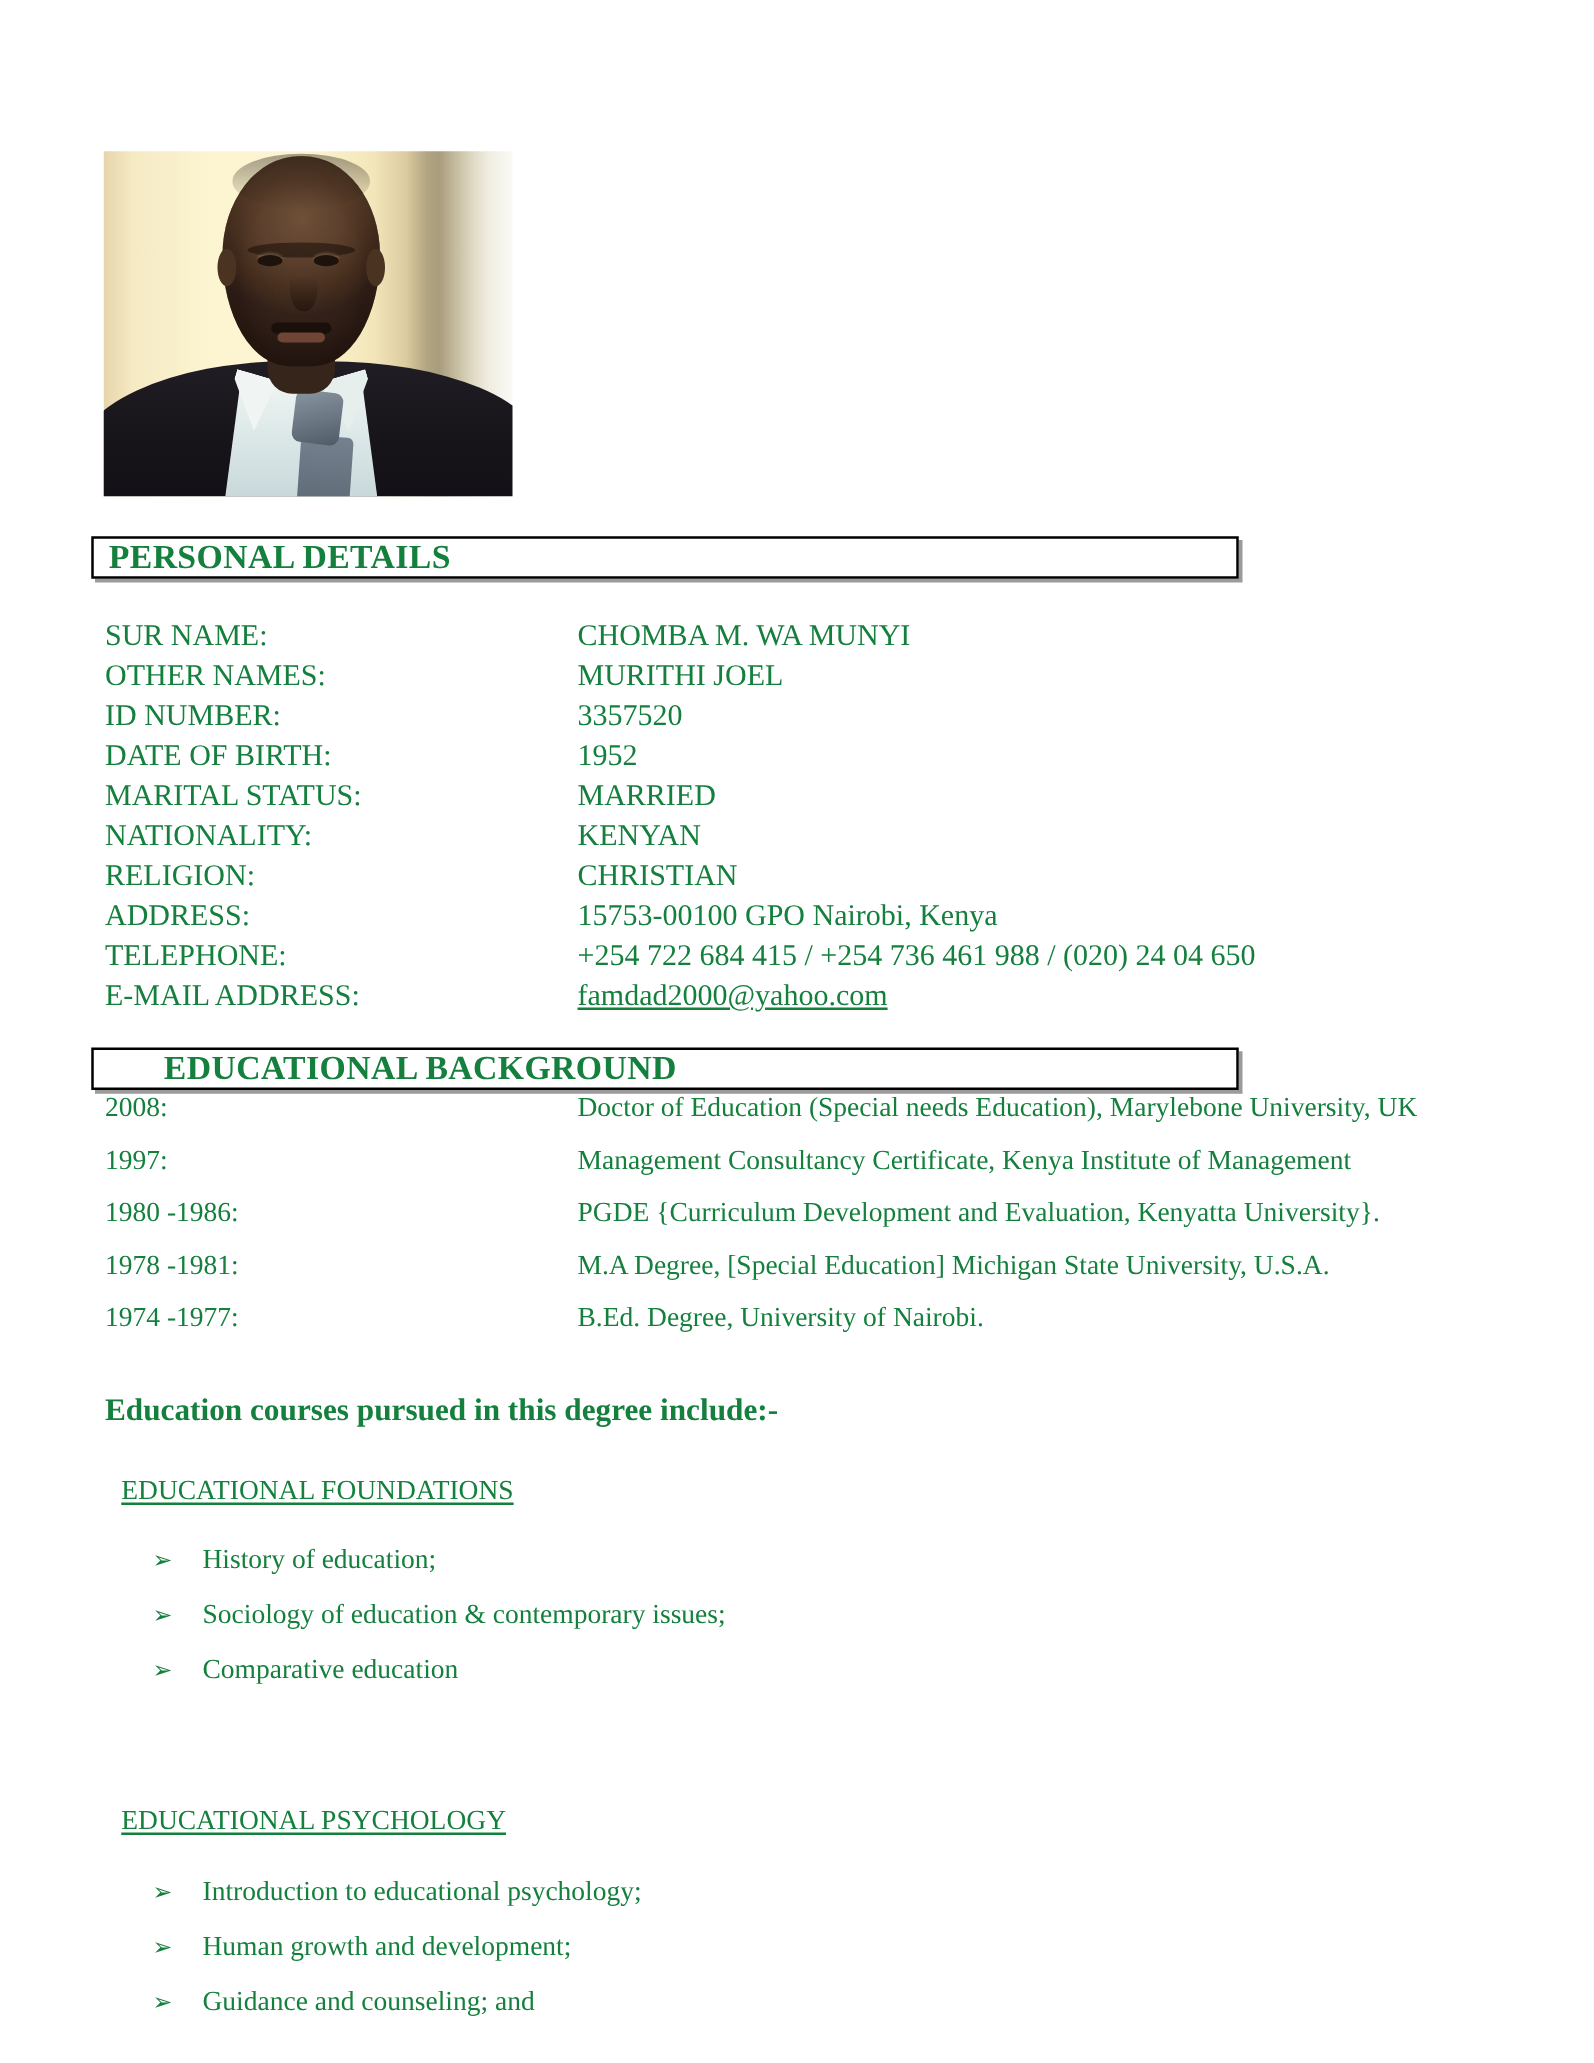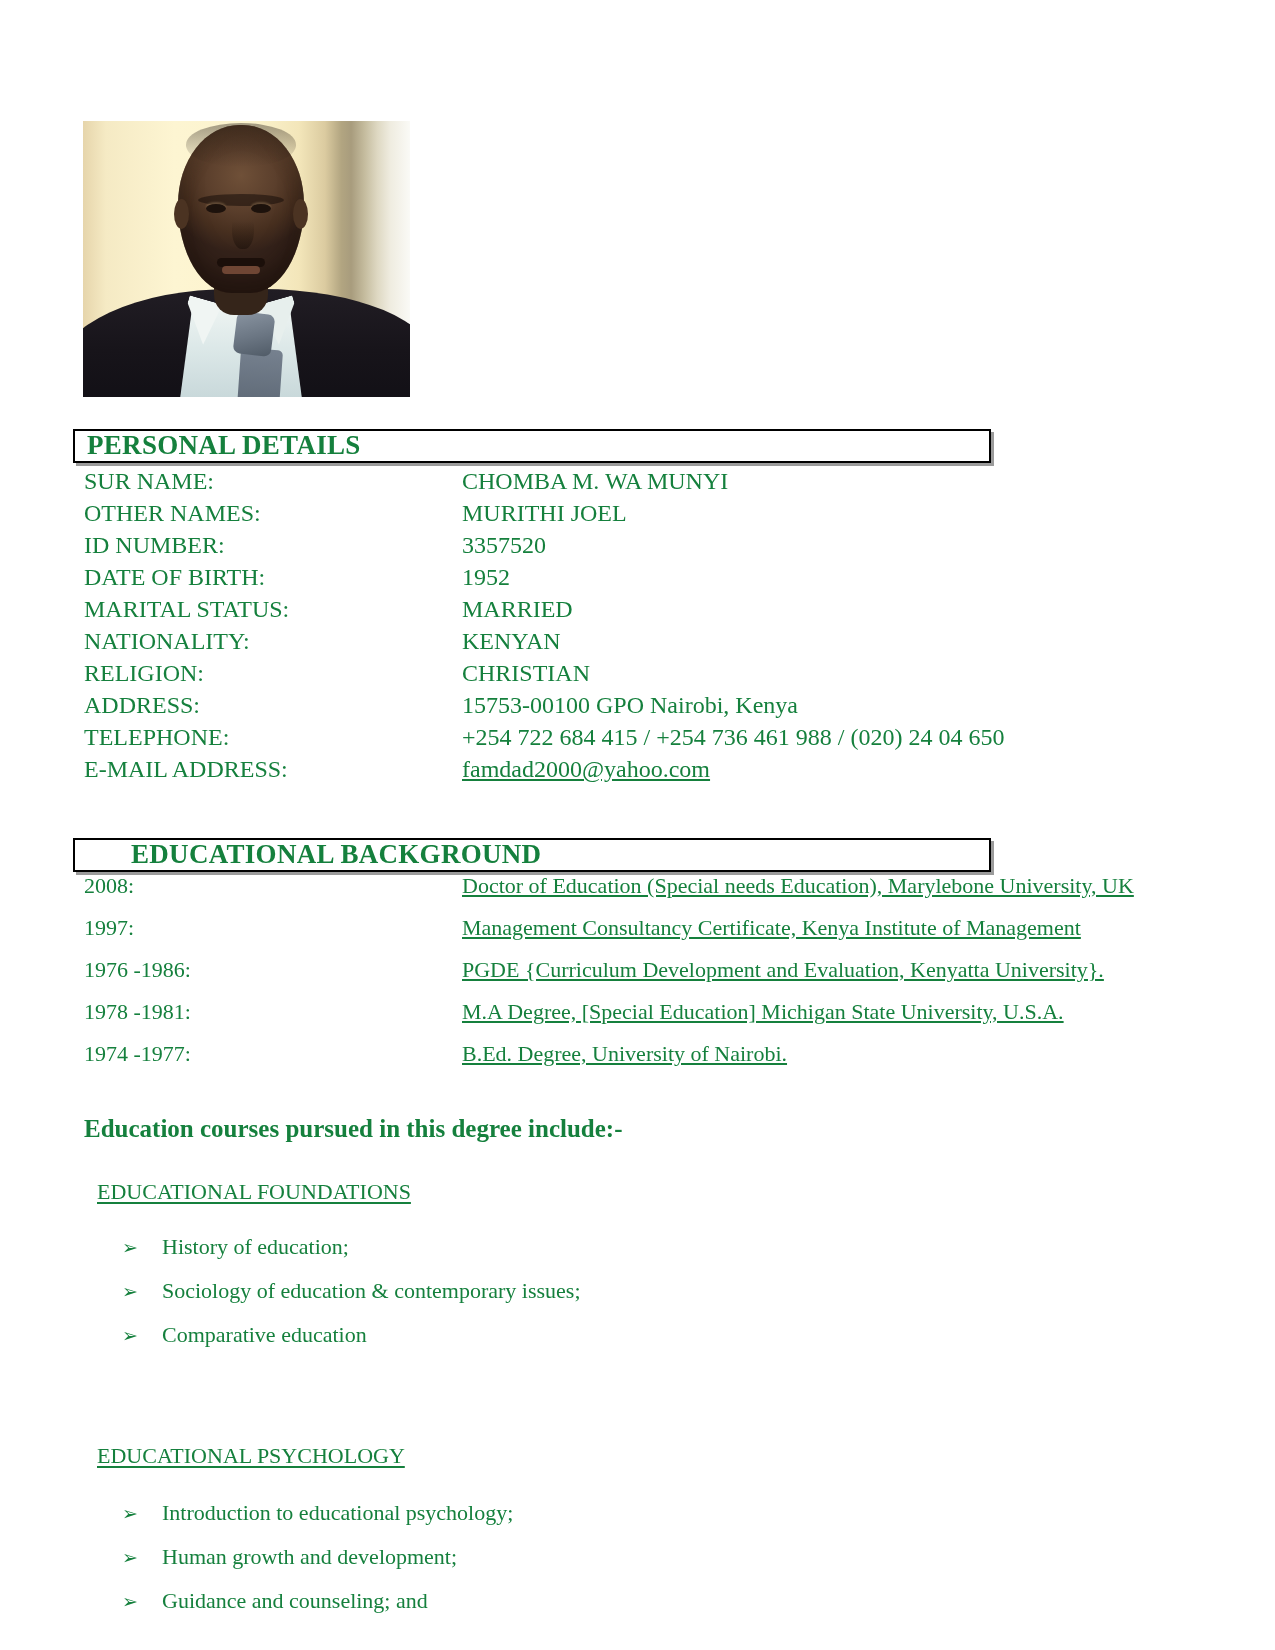--- a/index.html
+++ b/index.html
@@ -106,27 +106,27 @@
     box-sizing: border-box;
   }
   .sec-title {
     font-weight: bold; font-size: 27px; line-height: 29px;
     padding-left: 12px; white-space: nowrap; letter-spacing: 0.3px;
   }
   .box-personal { top: 429px; }
   .box-education { top: 838px; padding-left: 44px; }
 
   
-  .personal-rows { position: absolute; left: 59px; top: 465px; width: 1160px; }
+  .personal-rows { position: absolute; left: 59px; top: 493px; width: 1160px; }
   .prow { height: 32px; line-height: 32px; font-size: 24px; white-space: nowrap; }
   .plabel { display: inline-block; width: 378px; }
   .pvalue.link { text-decoration: underline; }
 
   
-  .edu-rows { position: absolute; left: 59px; top: 872px; width: 1190px; text-decoration: underline; }
+  .edu-rows { position: absolute; left: 59px; top: 872px; width: 1190px; }
   .erow { height: 42px; line-height: 28px; font-size: 22px; white-space: nowrap; }
   .eyear { display: inline-block; width: 378px; }
 
   
   .courses-heading {
     position: absolute; left: 59px; top: 1114px;
     font-size: 25px; font-weight: bold; line-height: 30px; white-space: nowrap;
   }
   .group-title {
     position: absolute; left: 72px; font-size: 22px; line-height: 28px;
@@ -211,21 +211,21 @@
   </div>
 
   <div class="edu-rows">
     <div class="erow">
       <span class="eyear">2008:</span><span class="edetail">Doctor of Education (Special needs Education), Marylebone University, UK</span>
     </div>
     <div class="erow">
       <span class="eyear">1997:</span><span class="edetail">Management Consultancy Certificate, Kenya Institute of Management</span>
     </div>
     <div class="erow">
-      <span class="eyear">1976 -1986:</span><span class="edetail">PGDE {Curriculum Development and Evaluation, Kenyatta University}.</span>
+      <span class="eyear">1980 -1986:</span><span class="edetail">PGDE {Curriculum Development and Evaluation, Kenyatta University}.</span>
     </div>
     <div class="erow">
       <span class="eyear">1978 -1981:</span><span class="edetail">M.A Degree, [Special Education] Michigan State University, U.S.A.</span>
     </div>
     <div class="erow">
       <span class="eyear">1974 -1977:</span><span class="edetail">B.Ed. Degree, University of Nairobi.</span>
     </div>
   </div>
 
   <div class="courses-heading">Education courses pursued in this degree include:-</div>

